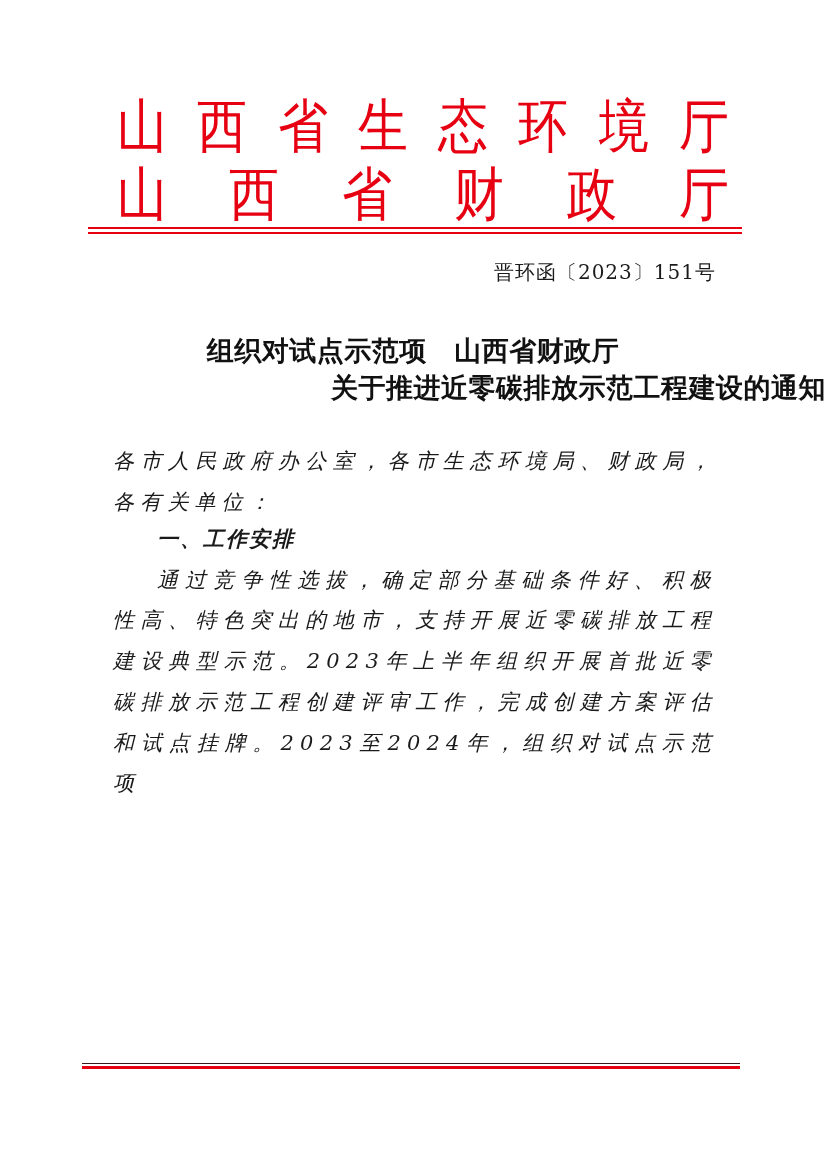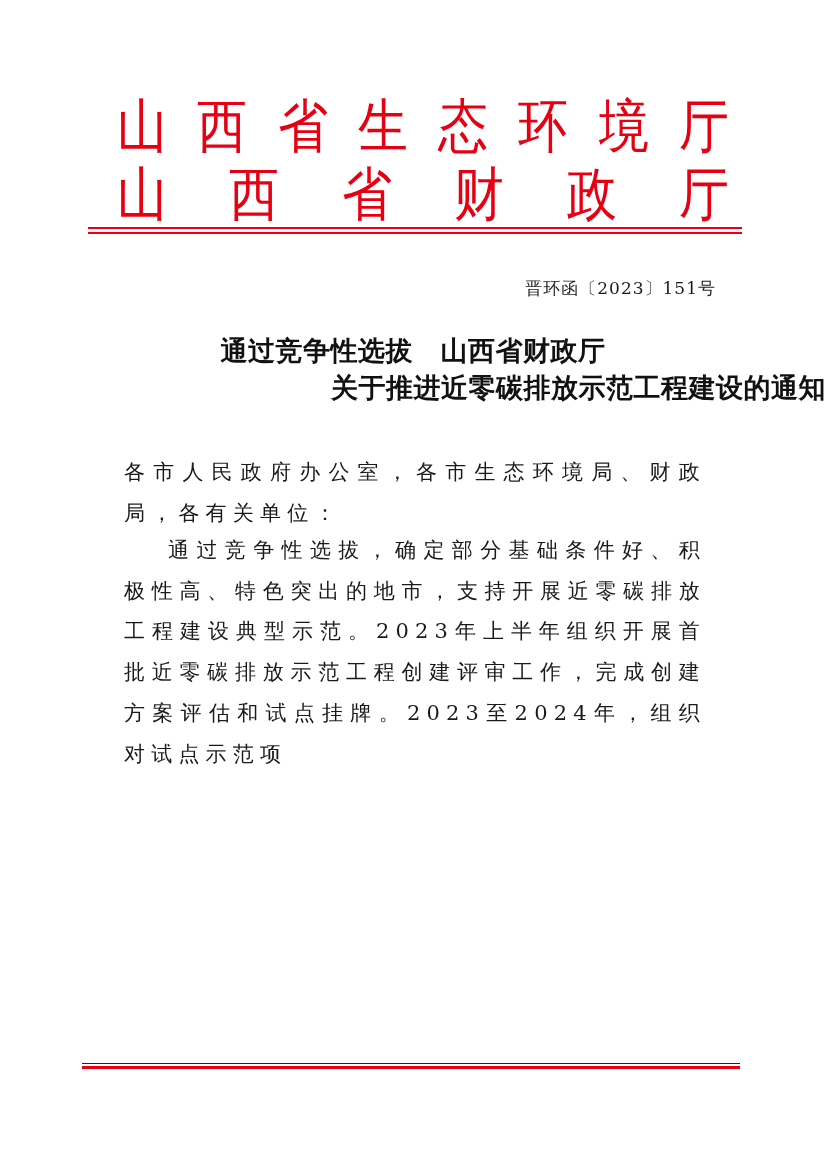--- a/index.html
+++ b/index.html
@@ -39,23 +39,23 @@
     position: absolute;
     left: 88px;
     width: 654px;
     background: #e60012;
   }
   #header-rule-top { top: 227px; height: 2px; }
   #header-rule-bottom { top: 232px; height: 2px; }
 
   .doc-number {
     position: absolute;
-    top: 276px;
+    top: 260px;
     right: 110px;
-    font-size: 17px;
+    font-size: 20px;
     line-height: 24px;
     letter-spacing: 1px;
     color: #1a1a1a;
     font-family: "DejaVu Serif", "Liberation Serif", serif;
   }
 
   .title-line {
     position: absolute;
     left: 0;
     width: 826px;
@@ -77,21 +77,22 @@
     width: 604px;
     font-family: "DejaVu Serif", "Liberation Serif", serif;
     font-size: 21px;
     line-height: 40.7px;
     color: #1a1a1a;
     letter-spacing: 6.2px;
     text-align: justify;
     text-justify: inter-character;
   }
   .body-text p {
-    margin: 11px;
+    margin: 0;
+    font-style: italic;
   }
   .indent { text-indent: 44px; }
   #salutation { top: 441px; }
   #para-1 { top: 519px; }
   .section-heading {
     margin: 0;
     text-indent: 44px;
     font-family: "DejaVu Sans", "Liberation Sans", sans-serif;
     font-weight: bold;
     letter-spacing: 2px;
@@ -134,25 +135,26 @@
   <span>财</span>
   <span>政</span>
   <span>厅</span>
 </div>
 
 <div id="header-rule-top" class="rule"></div>
 <div id="header-rule-bottom" class="rule"></div>
 
 <div class="doc-number">晋环函〔2023〕151号</div>
 
-<div id="title-line-1" class="title-line">通过竞争性选拔　山西省财政厅</div>
+<div id="title-line-1" class="title-line">组织对试点示范项　山西省财政厅</div>
 <div id="title-line-2" class="title-line">关于推进近零碳排放示范工程建设的通知</div>
 
 <div id="salutation" class="body-text">
   <p>各市人民政府办公室，各市生态环境局、财政局，各有关单位：</p>
 </div>
 
 <div id="para-1" class="body-text">
+  <p class="section-heading">一、工作安排</p>
   <p class="indent">通过竞争性选拔，确定部分基础条件好、积极性高、特色突出的地市，支持开展近零碳排放工程建设典型示范。2023年上半年组织开展首批近零碳排放示范工程创建评审工作，完成创建方案评估和试点挂牌。2023至2024年，组织对试点示范项</p>
 </div>
 
 <div id="footer-rule-dark"></div>
 <div id="footer-rule-red"></div>
 
 </body></html>

